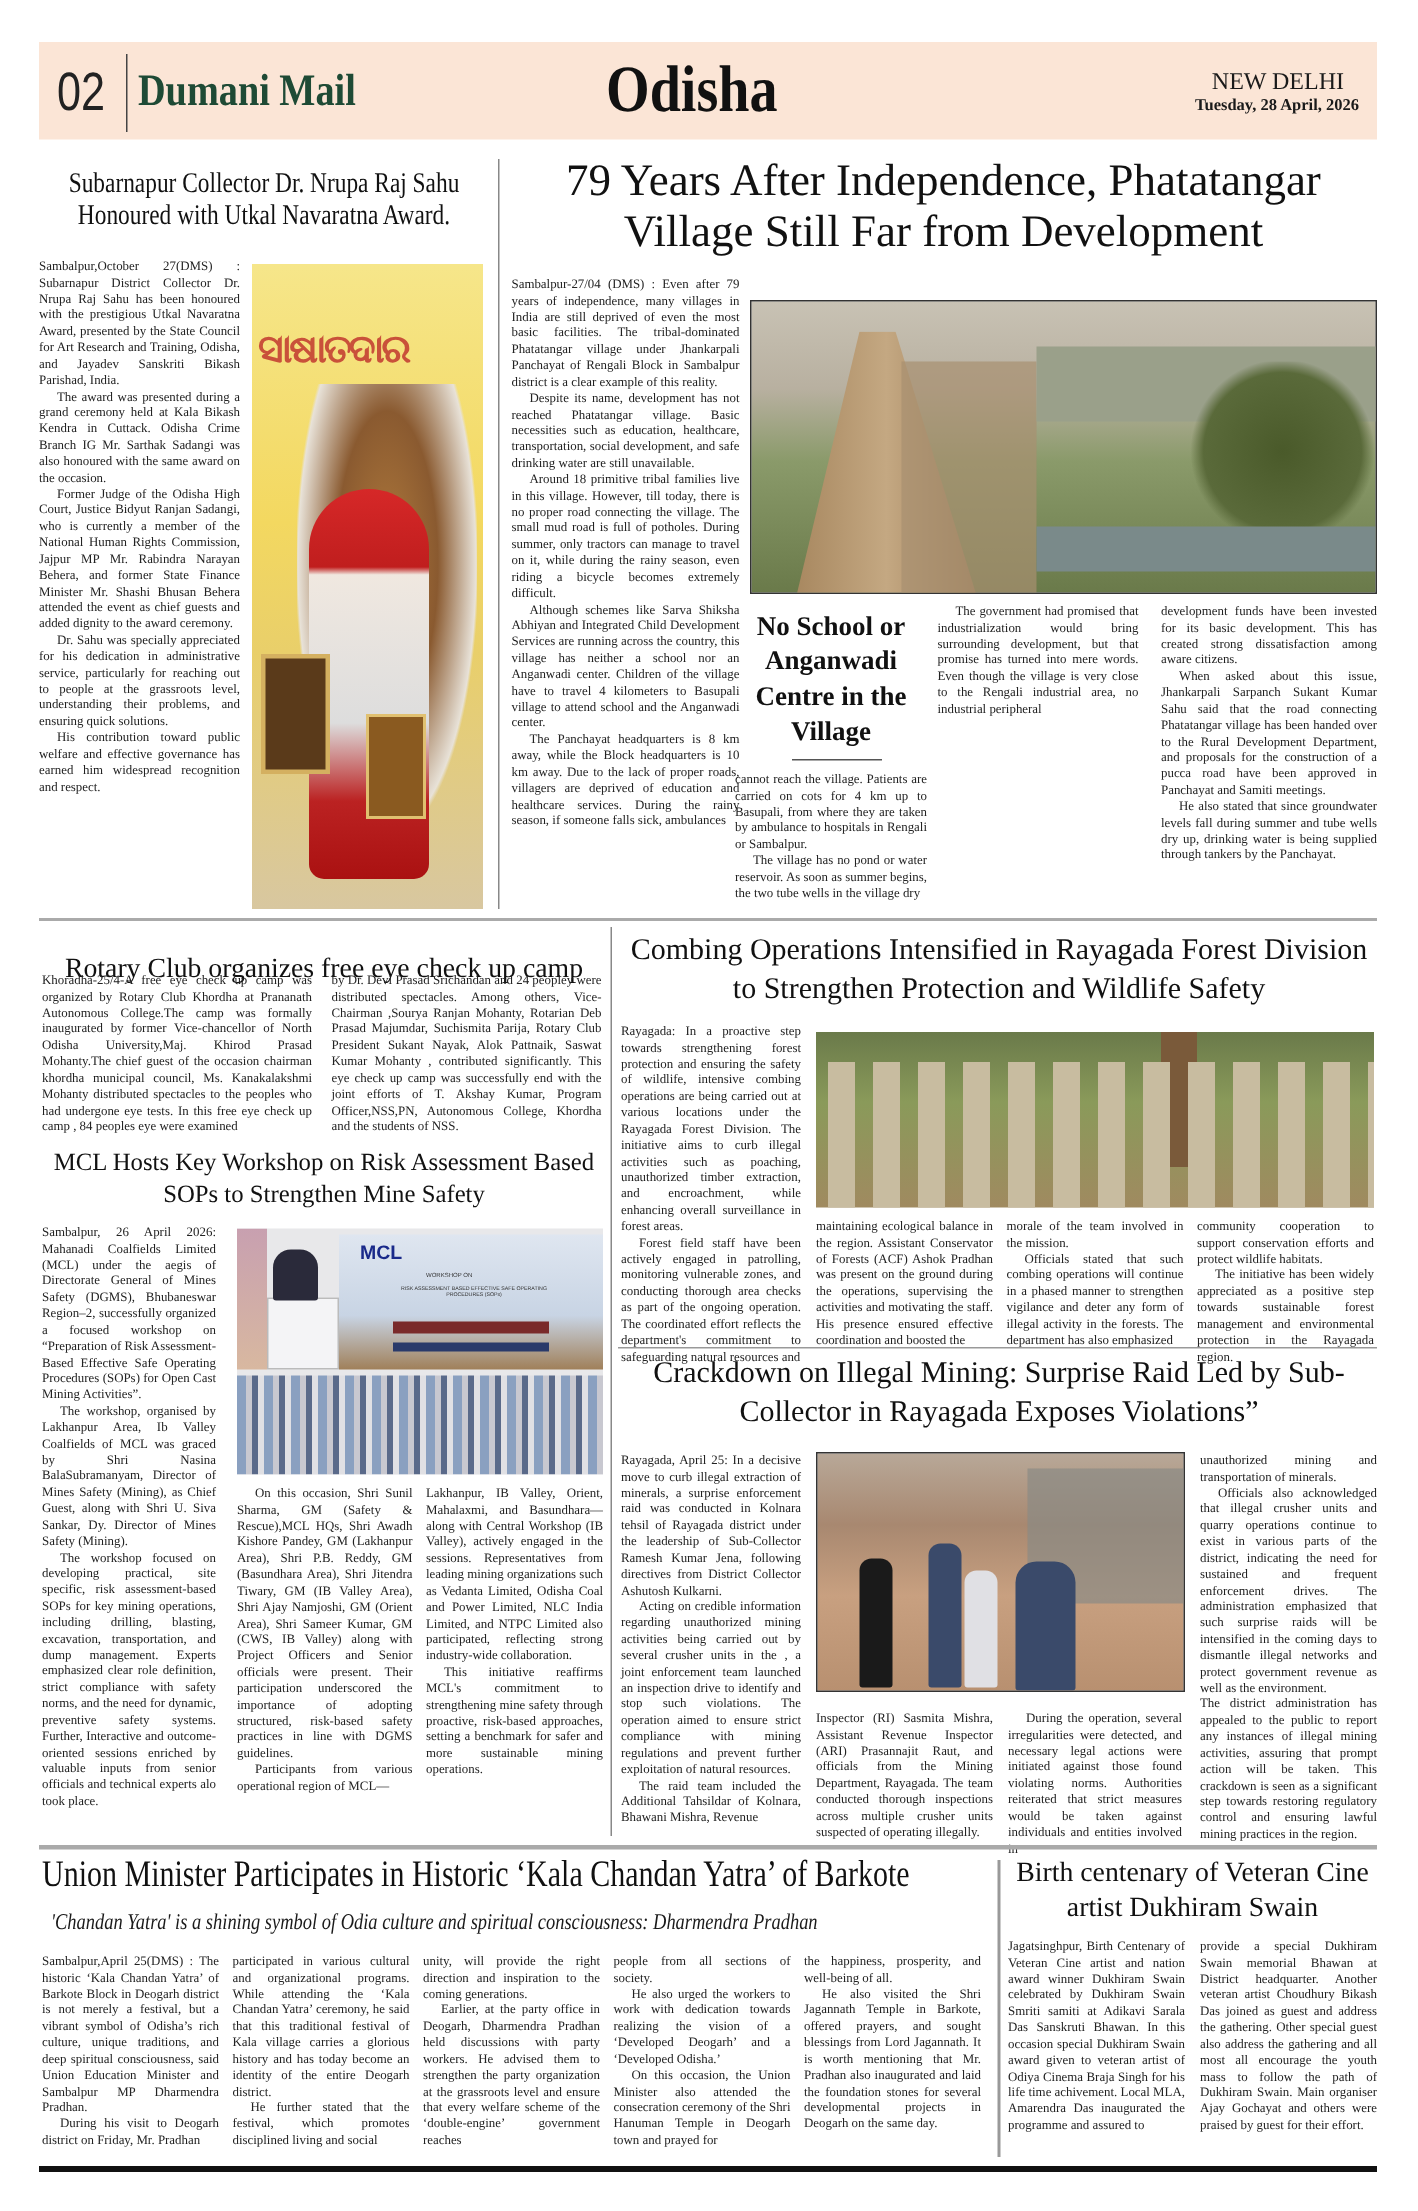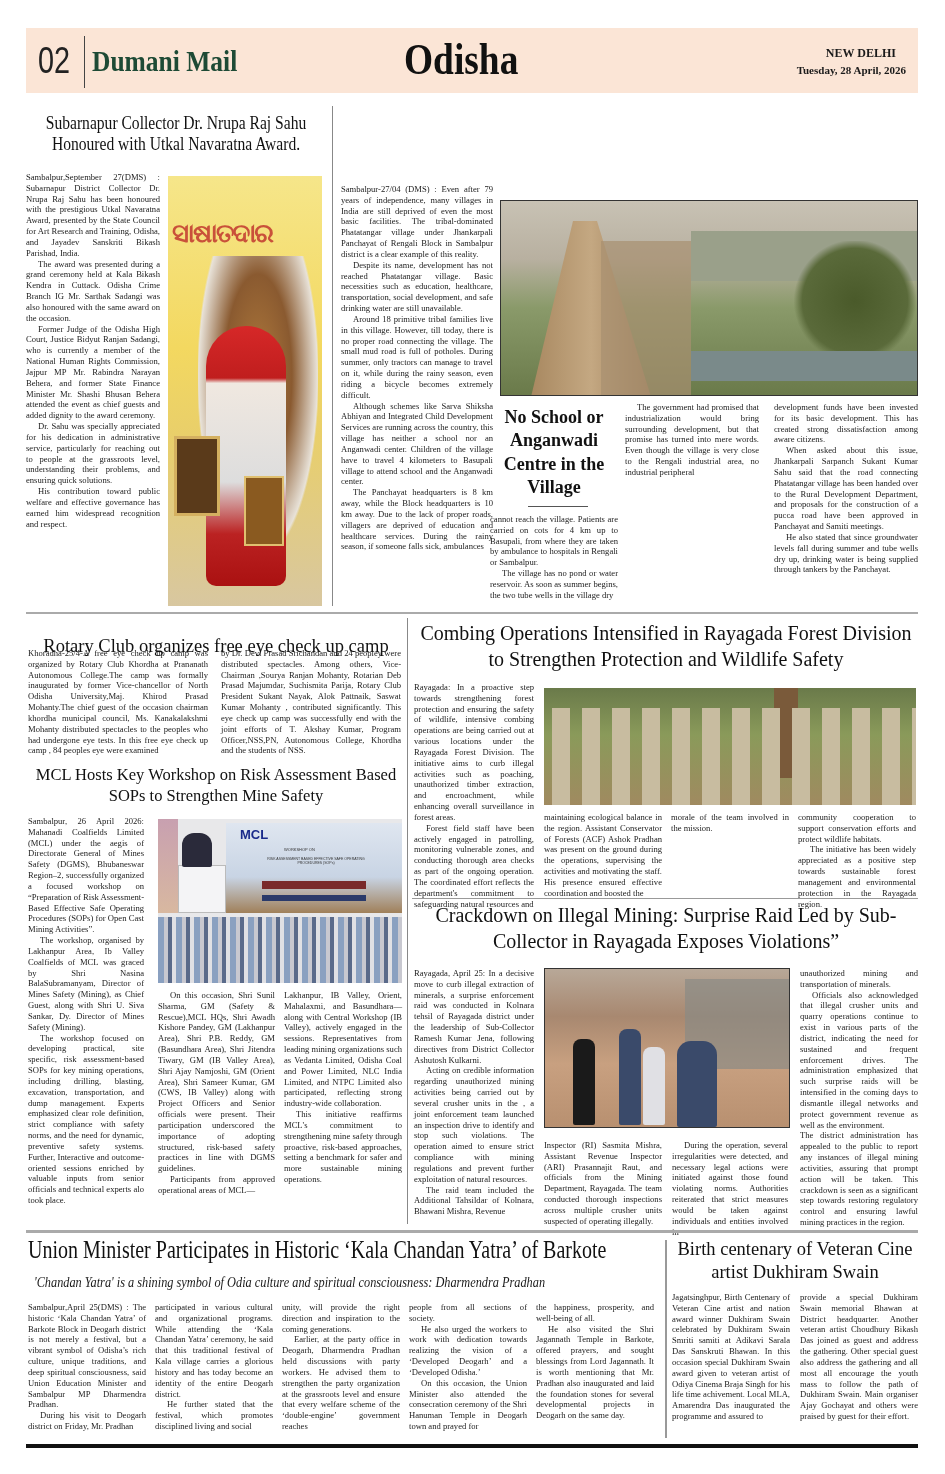--- a/index.html
+++ b/index.html
@@ -4,21 +4,21 @@
 <style>
 *{box-sizing:border-box;margin:0;padding:0}
 html,body{width:945px;height:1474px;background:#fff;overflow:hidden}
 body{position:relative;font-family:"Liberation Serif","DejaVu Serif",serif;color:#1a1a1a}
 .abs{position:absolute}
 .masthead{left:26px;top:28px;width:892px;height:65px;background:#fbe5d6}
 .mh-num{left:12px;top:12px;font-size:36px;font-weight:300;color:#222;font-family:"Liberation Sans",sans-serif;transform:scaleX(.8);transform-origin:left}
 .mh-div{left:58px;top:8px;width:1px;height:52px;background:#444}
 .mh-brand{left:66px;top:16px;font-size:30px;font-weight:bold;color:#1e4a35;transform:scaleX(.85);transform-origin:left}
 .mh-title{left:378px;top:6px;font-size:44px;font-weight:bold;color:#111;transform:scaleX(.85);transform-origin:left}
-.mh-city{right:22px;top:18px;font-size:12px;font-weight:bold;text-align:right}
+.mh-city{right:22px;top:18px;font-size:16px;font-weight:normal;text-align:right}
 .mh-date{right:12px;top:36px;font-size:11px;font-weight:bold}
 .hl{text-align:center;color:#111;line-height:1.12}
 .body{font-size:8.6px;line-height:1.26;text-align:justify;color:#222}
 .body p{text-indent:12px}
 .body p.first{text-indent:0}
 .vr{position:absolute;width:1px;background:#888}
 .hr{position:absolute;height:2px;background:#aaa}
 .photo{position:absolute;overflow:hidden;border:1px solid #333}
 </style>
 </head>
@@ -29,38 +29,39 @@
   <div class="abs mh-div"></div>
   <div class="abs mh-brand">Dumani Mail</div>
   <div class="abs mh-title">Odisha</div>
   <div class="abs mh-city">NEW DELHI</div>
   <div class="abs mh-date">Tuesday, 28 April, 2026</div>
 </div>
 
 <div class="abs" style="left:26px;top:108px;width:300px;height:500px">
   <div class="abs hl" style="left:0;top:4px;width:300px;font-size:19px;transform:scaleX(.82);transform-origin:center;left:-28px;width:356px">Subarnapur Collector Dr. Nrupa Raj Sahu Honoured with Utkal Navaratna Award.</div>
   <div class="abs body" style="left:0;top:64px;width:134px">
-    <p class="first">Sambalpur,September 27(DMS) : Subarnapur District Collector Dr. Nrupa Raj Sahu has been honoured with the prestigious Utkal Navaratna Award, presented by the State Council for Art Research and Training, Odisha, and Jayadev Sanskriti Bikash Parishad, India.</p>
+    <p class="first">Sambalpur,October 27(DMS) : Subarnapur District Collector Dr. Nrupa Raj Sahu has been honoured with the prestigious Utkal Navaratna Award, presented by the State Council for Art Research and Training, Odisha, and Jayadev Sanskriti Bikash Parishad, India.</p>
     <p>The award was presented during a grand ceremony held at Kala Bikash Kendra in Cuttack. Odisha Crime Branch IG Mr. Sarthak Sadangi was also honoured with the same award on the occasion.</p>
     <p>Former Judge of the Odisha High Court, Justice Bidyut Ranjan Sadangi, who is currently a member of the National Human Rights Commission, Jajpur MP Mr. Rabindra Narayan Behera, and former State Finance Minister Mr. Shashi Bhusan Behera attended the event as chief guests and added dignity to the award ceremony.</p>
     <p>Dr. Sahu was specially appreciated for his dedication in administrative service, particularly for reaching out to people at the grassroots level, understanding their problems, and ensuring quick solutions.</p>
     <p>His contribution toward public welfare and effective governance has earned him widespread recognition and respect.</p>
   </div>
   <div class="photo" style="left:142px;top:68px;width:154px;height:430px;border:none;background:linear-gradient(180deg,#f6e68a 0%,#f3d860 40%,#e9cf6a 60%,#d8c7a0 100%)">
     <div class="abs" style="left:4px;top:42px;width:150px;height:30px;color:#c9513a;font-size:26px;font-weight:bold;letter-spacing:-2px;font-family:'DejaVu Sans',sans-serif">ସାଷାତଦାର</div>
     <div class="abs" style="left:30px;top:80px;width:120px;height:300px;background:radial-gradient(ellipse at 50% 40%,#b07a3c 0%,#8a5a30 40%,#e8e2d8 70%,transparent 72%)"></div>
     <div class="abs" style="left:38px;top:150px;width:80px;height:260px;background:linear-gradient(180deg,#d62828 0%,#c01e1e 20%,#f0e8e0 22%,#ddd 60%,#b22 80%,#a11 100%);border-radius:40px 40px 10px 10px"></div>
     <div class="abs" style="left:6px;top:260px;width:46px;height:80px;background:#5a3a1a;border:3px solid #d4b060"></div>
     <div class="abs" style="left:76px;top:300px;width:40px;height:70px;background:#8a5a20;border:2px solid #e0c070"></div>
   </div>
 </div>
 
 <div class="vr" style="left:332px;top:106px;height:500px"></div>
 
 <div class="abs" style="left:338px;top:104px;width:582px;height:500px">
+  <div class="abs hl" style="left:0;top:0;width:582px;font-size:30px">79 Years After Independence, Phatatangar Village Still Far from Development</div>
   <div class="abs body" style="left:3px;top:80px;width:152px">
     <p class="first">Sambalpur-27/04 (DMS) : Even after 79 years of independence, many villages in India are still deprived of even the most basic facilities. The tribal-dominated Phatatangar village under Jhankarpali Panchayat of Rengali Block in Sambalpur district is a clear example of this reality.</p>
     <p>Despite its name, development has not reached Phatatangar village. Basic necessities such as education, healthcare, transportation, social development, and safe drinking water are still unavailable.</p>
     <p>Around 18 primitive tribal families live in this village. However, till today, there is no proper road connecting the village. The small mud road is full of potholes. During summer, only tractors can manage to travel on it, while during the rainy season, even riding a bicycle becomes extremely difficult.</p>
     <p>Although schemes like Sarva Shiksha Abhiyan and Integrated Child Development Services are running across the country, this village has neither a school nor an Anganwadi center. Children of the village have to travel 4 kilometers to Basupali village to attend school and the Anganwadi center.</p>
     <p>The Panchayat headquarters is 8 km away, while the Block headquarters is 10 km away. Due to the lack of proper roads, villagers are deprived of education and healthcare services. During the rainy season, if someone falls sick, ambulances</p>
   </div>
   <div class="photo" style="left:162px;top:96px;width:418px;height:196px;background:linear-gradient(180deg,#c8c2b4 0%,#b8b0a0 30%,#8a9a6a 55%,#6a7a4a 100%)">
     <div class="abs" style="left:30px;top:20px;width:120px;height:176px;background:linear-gradient(90deg,#a88860,#c4a882,#9a7a55);clip-path:polygon(35% 0,55% 0,100% 100%,0 100%)"></div>
     <div class="abs" style="left:100px;top:40px;width:90px;height:156px;background:#a89070;opacity:.7"></div>
@@ -111,21 +112,21 @@
       <div class="abs" style="left:36px;top:58px;width:104px;height:8px;background:#7a2a2a"></div>
       <div class="abs" style="left:36px;top:72px;width:104px;height:6px;background:#2a3a6a"></div>
     </div>
     <div class="abs" style="left:20px;top:46px;width:48px;height:48px;background:#f4f4f6;border:1px solid #bbb"></div>
     <div class="abs" style="left:24px;top:14px;width:30px;height:34px;background:#2a2a3a;border-radius:12px 12px 2px 2px"></div>
     <div class="abs" style="left:0;top:0;width:20px;height:94px;background:linear-gradient(180deg,#c8a0b0,#d8b8a0)"></div>
     <div class="abs" style="left:0;top:98px;width:244px;height:66px;background:repeating-linear-gradient(90deg,#8aa0c0 0 6px,#c8c8d0 6px 10px,#5a6a8a 10px 14px,#e0e0e4 14px 18px)"></div>
   </div>
   <div class="abs body" style="left:130px;top:226px;width:117px">
     <p>On this occasion, Shri Sunil Sharma, GM (Safety &amp; Rescue),MCL HQs, Shri Awadh Kishore Pandey, GM (Lakhanpur Area), Shri P.B. Reddy, GM (Basundhara Area), Shri Jitendra Tiwary, GM (IB Valley Area), Shri Ajay Namjoshi, GM (Orient Area), Shri Sameer Kumar, GM (CWS, IB Valley) along with Project Officers and Senior officials were present. Their participation underscored the importance of adopting structured, risk-based safety practices in line with DGMS guidelines.</p>
-    <p>Participants from approved operational areas of MCL—</p>
+    <p>Participants from various operational region of MCL—</p>
   </div>
   <div class="abs body" style="left:256px;top:226px;width:118px">
     <p class="first">Lakhanpur, IB Valley, Orient, Mahalaxmi, and Basundhara—along with Central Workshop (IB Valley), actively engaged in the sessions. Representatives from leading mining organizations such as Vedanta Limited, Odisha Coal and Power Limited, NLC India Limited, and NTPC Limited also participated, reflecting strong industry-wide collaboration.</p>
     <p>This initiative reaffirms MCL's commitment to strengthening mine safety through proactive, risk-based approaches, setting a benchmark for safer and more sustainable mining operations.</p>
   </div>
 </div>
 
 <div class="vr" style="left:407px;top:618px;height:606px"></div>
 
 <div class="abs" style="left:414px;top:620px;width:504px;height:278px">
@@ -136,20 +137,21 @@
   </div>
   <div class="photo" style="left:130px;top:68px;width:372px;height:117px;border:none;background:linear-gradient(180deg,#6a7a4a 0%,#8a9a5a 40%,#a08a60 100%)">
     <div class="abs" style="left:230px;top:0;width:24px;height:90px;background:#7a5a3a"></div>
     <div class="abs" style="left:0;top:20px;width:372px;height:97px;background:repeating-linear-gradient(90deg,transparent 0 8px,#c8bca0 8px 26px,transparent 26px 30px)"></div>
   </div>
   <div class="abs body" style="left:130px;top:192px;width:118px">
     <p class="first">maintaining ecological balance in the region. Assistant Conservator of Forests (ACF) Ashok Pradhan was present on the ground during the operations, supervising the activities and motivating the staff. His presence ensured effective coordination and boosted the</p>
   </div>
   <div class="abs body" style="left:257px;top:192px;width:118px">
     <p class="first">morale of the team involved in the mission.</p>
+    <p>Officials stated that such combing operations will continue in a phased manner to strengthen vigilance and deter any form of illegal activity in the forests. The department has also emphasized</p>
   </div>
   <div class="abs body" style="left:384px;top:192px;width:118px">
     <p class="first">community cooperation to support conservation efforts and protect wildlife habitats.</p>
     <p>The initiative has been widely appreciated as a positive step towards sustainable forest management and environmental protection in the Rayagada region.</p>
   </div>
 </div>
 
 <div class="hr" style="left:412px;top:898px;width:506px;height:1px;background:#999"></div>
 
 <div class="abs" style="left:414px;top:902px;width:504px;height:322px">

